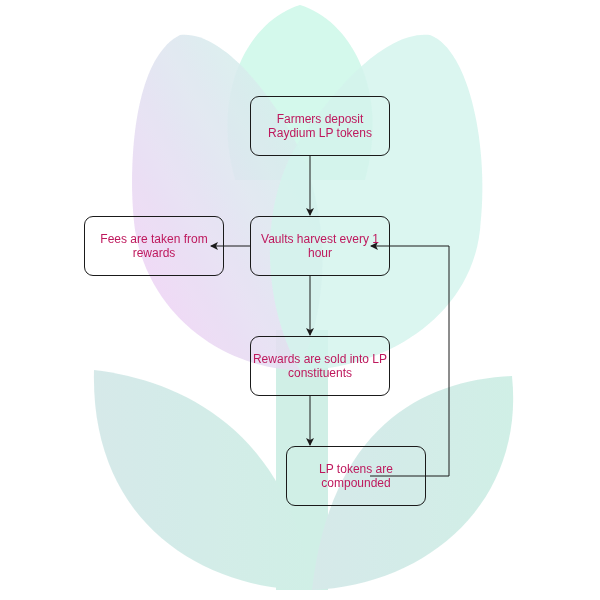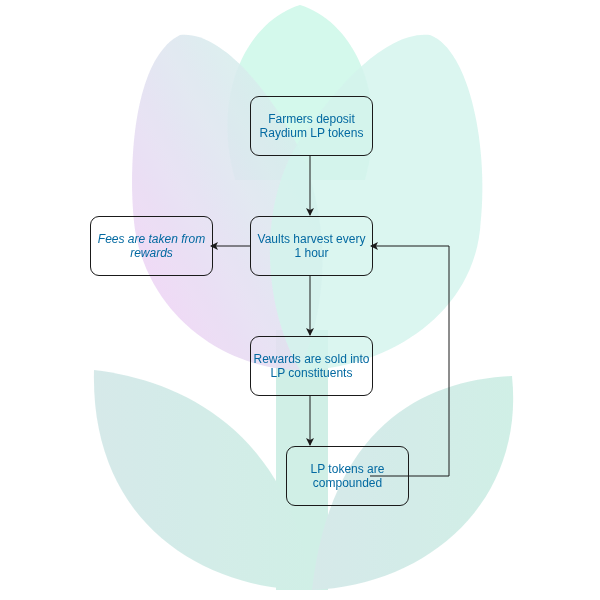--- a/index.html
+++ b/index.html
@@ -1,22 +1,22 @@
 <!DOCTYPE html>
 <html><head>
 <meta charset="utf-8">
 <style>
   html, body { margin: 0; padding: 0; background: #ffffff; }
   body { width: 600px; height: 600px; position: relative; overflow: hidden; font-family: "Liberation Sans", sans-serif; }
   #bg { position: absolute; left: 0; top: 0; width: 600px; height: 600px; }
   .node {
-    position: absolute; box-sizing: border-box; width: 123px; height: 60px;
+    position: absolute; box-sizing: border-box; width: 140px; height: 60px;
     border: 1px solid #1a1a1a; border-radius: 9px;
     display: flex; align-items: center; justify-content: center; text-align: center;
-    font-size: 12px; line-height: 14px; color: #0369a1; padding: 0 2px;
+    font-size: 12px; line-height: 14px; color: #be185d; padding: 0 2px;
   }
   #edges { position: absolute; left: 0; top: 0; width: 600px; height: 600px; }
 </style>
 </head>
 <body>
 
 <svg id="bg" viewBox="0 0 600 600">
   <defs>
     <linearGradient id="gPetal" x1="0" y1="1" x2="1" y2="0">
       <stop offset="0" stop-color="#f2c6f6"></stop>
@@ -48,15 +48,15 @@
   </defs>
   <line x1="310" y1="156" x2="310" y2="215" stroke="#1a1a1a" stroke-width="1" marker-end="url(#arr)"></line>
   <line x1="250" y1="246" x2="211" y2="246" stroke="#1a1a1a" stroke-width="1" marker-end="url(#arr)"></line>
   <line x1="310" y1="276" x2="310" y2="335" stroke="#1a1a1a" stroke-width="1" marker-end="url(#arr)"></line>
   <line x1="310" y1="396" x2="310" y2="445" stroke="#1a1a1a" stroke-width="1" marker-end="url(#arr)"></line>
   <polyline points="370,476 449,476 449,246 371,246" fill="none" stroke="#1a1a1a" stroke-width="1" marker-end="url(#arr)"></polyline>
 </svg>
 
 <div class="node" style="left:250px; top:96px;">Farmers deposit Raydium LP tokens</div>
 <div class="node" style="left:250px; top:216px;">Vaults harvest every 1 hour</div>
-<div class="node" style="left:90px; top:216px;font-style:italic;">Fees are taken from rewards</div>
+<div class="node" style="left:84px; top:216px;">Fees are taken from rewards</div>
 <div class="node" style="left:250px; top:336px; padding:0;">Rewards are sold into LP constituents</div>
 <div class="node" style="left:250px; top:446px;margin-left:36px;">LP tokens are compounded</div>
 
 </body></html>

